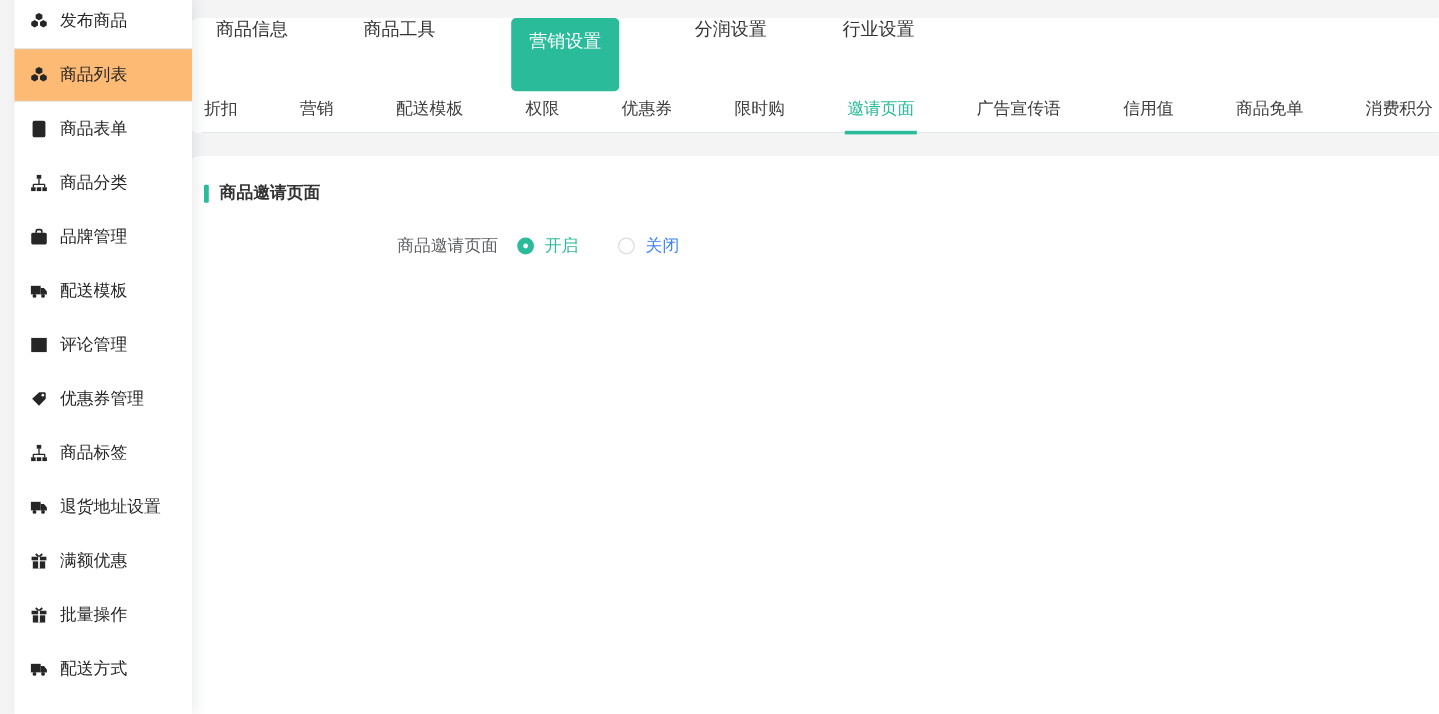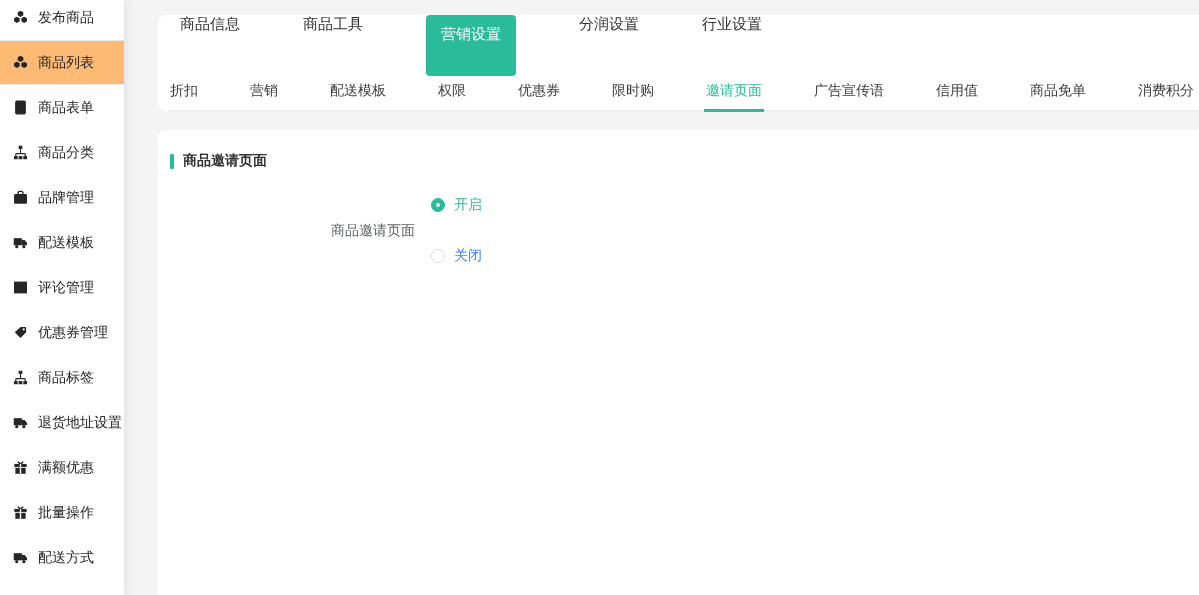--- a/index.html
+++ b/index.html
@@ -6,21 +6,21 @@
   html,body { width:1199px; height:595px; overflow:hidden; }
   body {
     font-family:"Liberation Sans","DejaVu Sans",sans-serif;
     background:#f4f4f5;
     color:#303133;
   }
   .page { position:relative; width:1199px; height:595px; }
 
   
   .sidebar {
-    position:absolute; left:0; top:0; width:124px; height:595px;
+    position:absolute; left:12px; top:0; width:148px; height:595px;
     background:#fff; z-index:3;
     box-shadow:3px 0 10px rgba(0,21,41,0.08);
   }
   .side-list { margin-top:-5px; }
   .side-item {
     height:45px; display:flex; align-items:center;
     padding-left:12px; font-size:14px; color:#262626; cursor:pointer;
     white-space:nowrap;
   }
   .side-item.active {
@@ -76,21 +76,21 @@
     width:4px; height:15px; background:var(--accent,#2abb9a);
     margin-right:9px; border-radius:1px;
   }
   .form-row {
     margin-top:26px; display:flex; align-items:center;
     font-size:14px; color:#5f6266;
   }
   .form-label {
     width:245px; text-align:right; margin-right:16px; white-space:nowrap;
   }
-  .radio-group { display:flex; align-items:center; gap:33px;flex-direction:column; }
+  .radio-group { display:flex; align-items:center; gap:33px; }
   .radio-opt { display:flex; align-items:center; cursor:pointer; }
   .radio-circle {
     width:14px; height:14px; border-radius:50%;
     border:1px solid #d9dde3; background:#fff;
     display:flex; align-items:center; justify-content:center;
   }
   .radio-circle.checked {
     border-color:var(--accent,#2abb9a); background:var(--accent,#2abb9a);
   }
   .radio-circle.checked::after {

